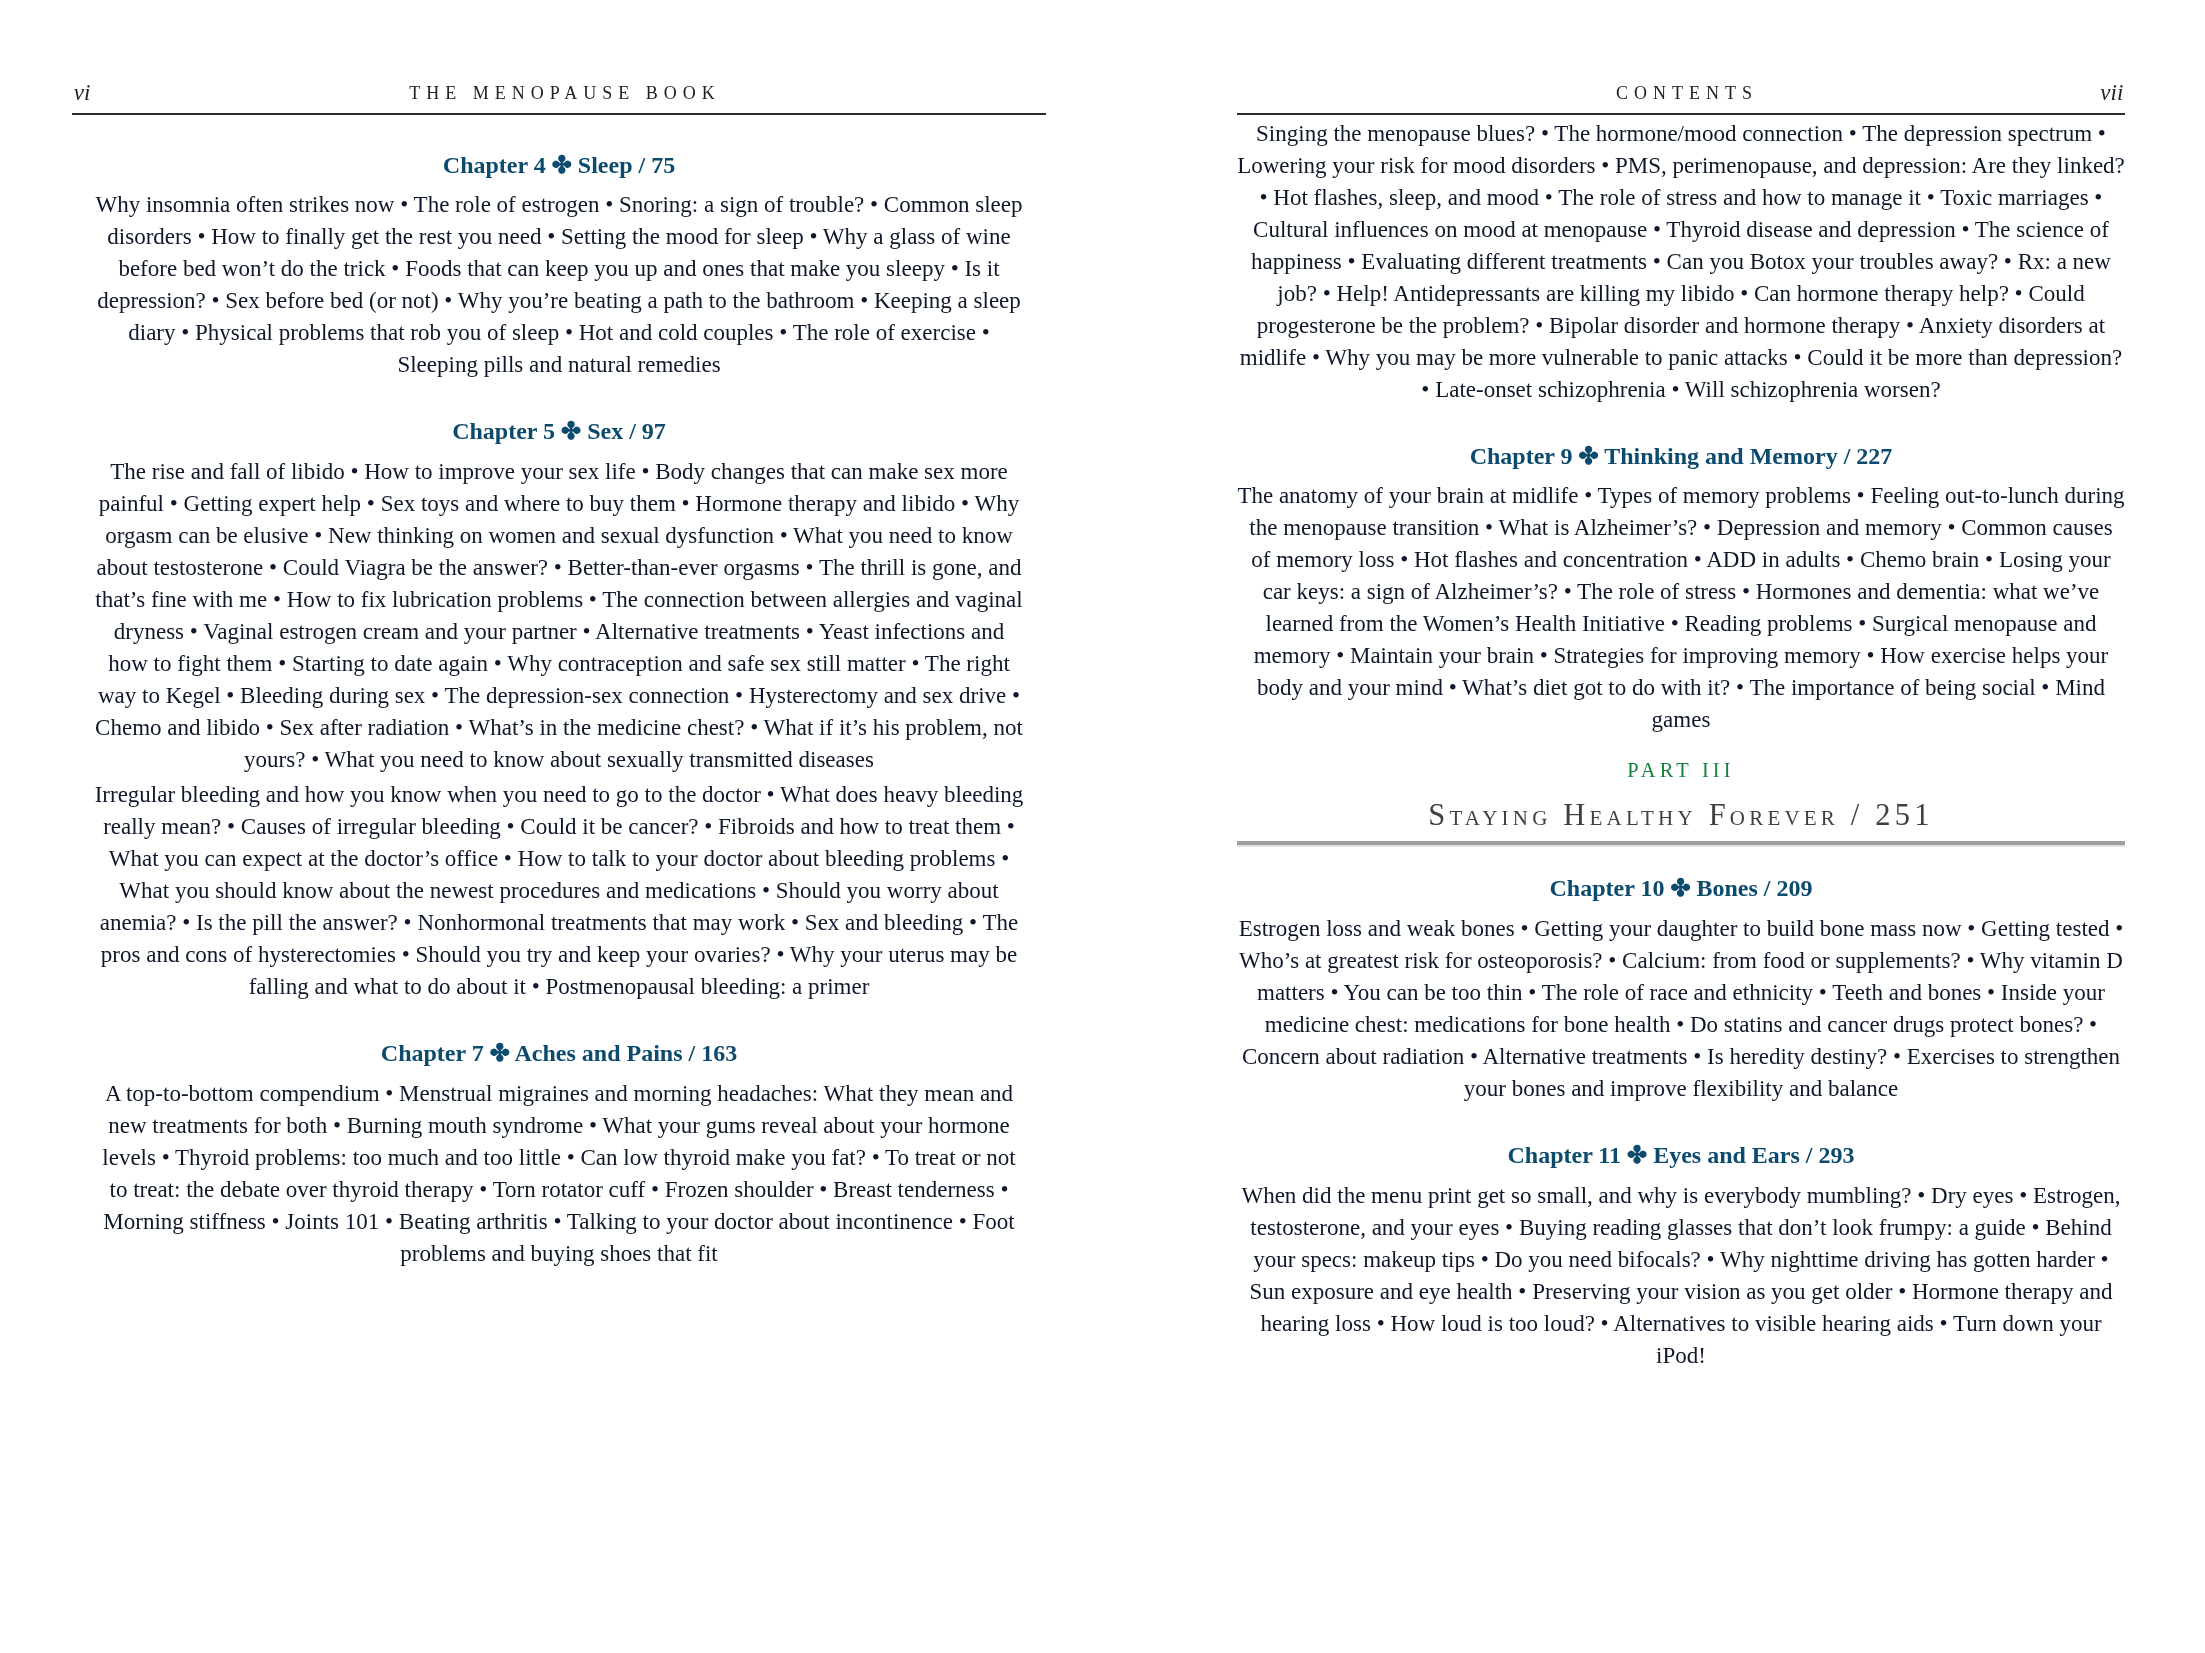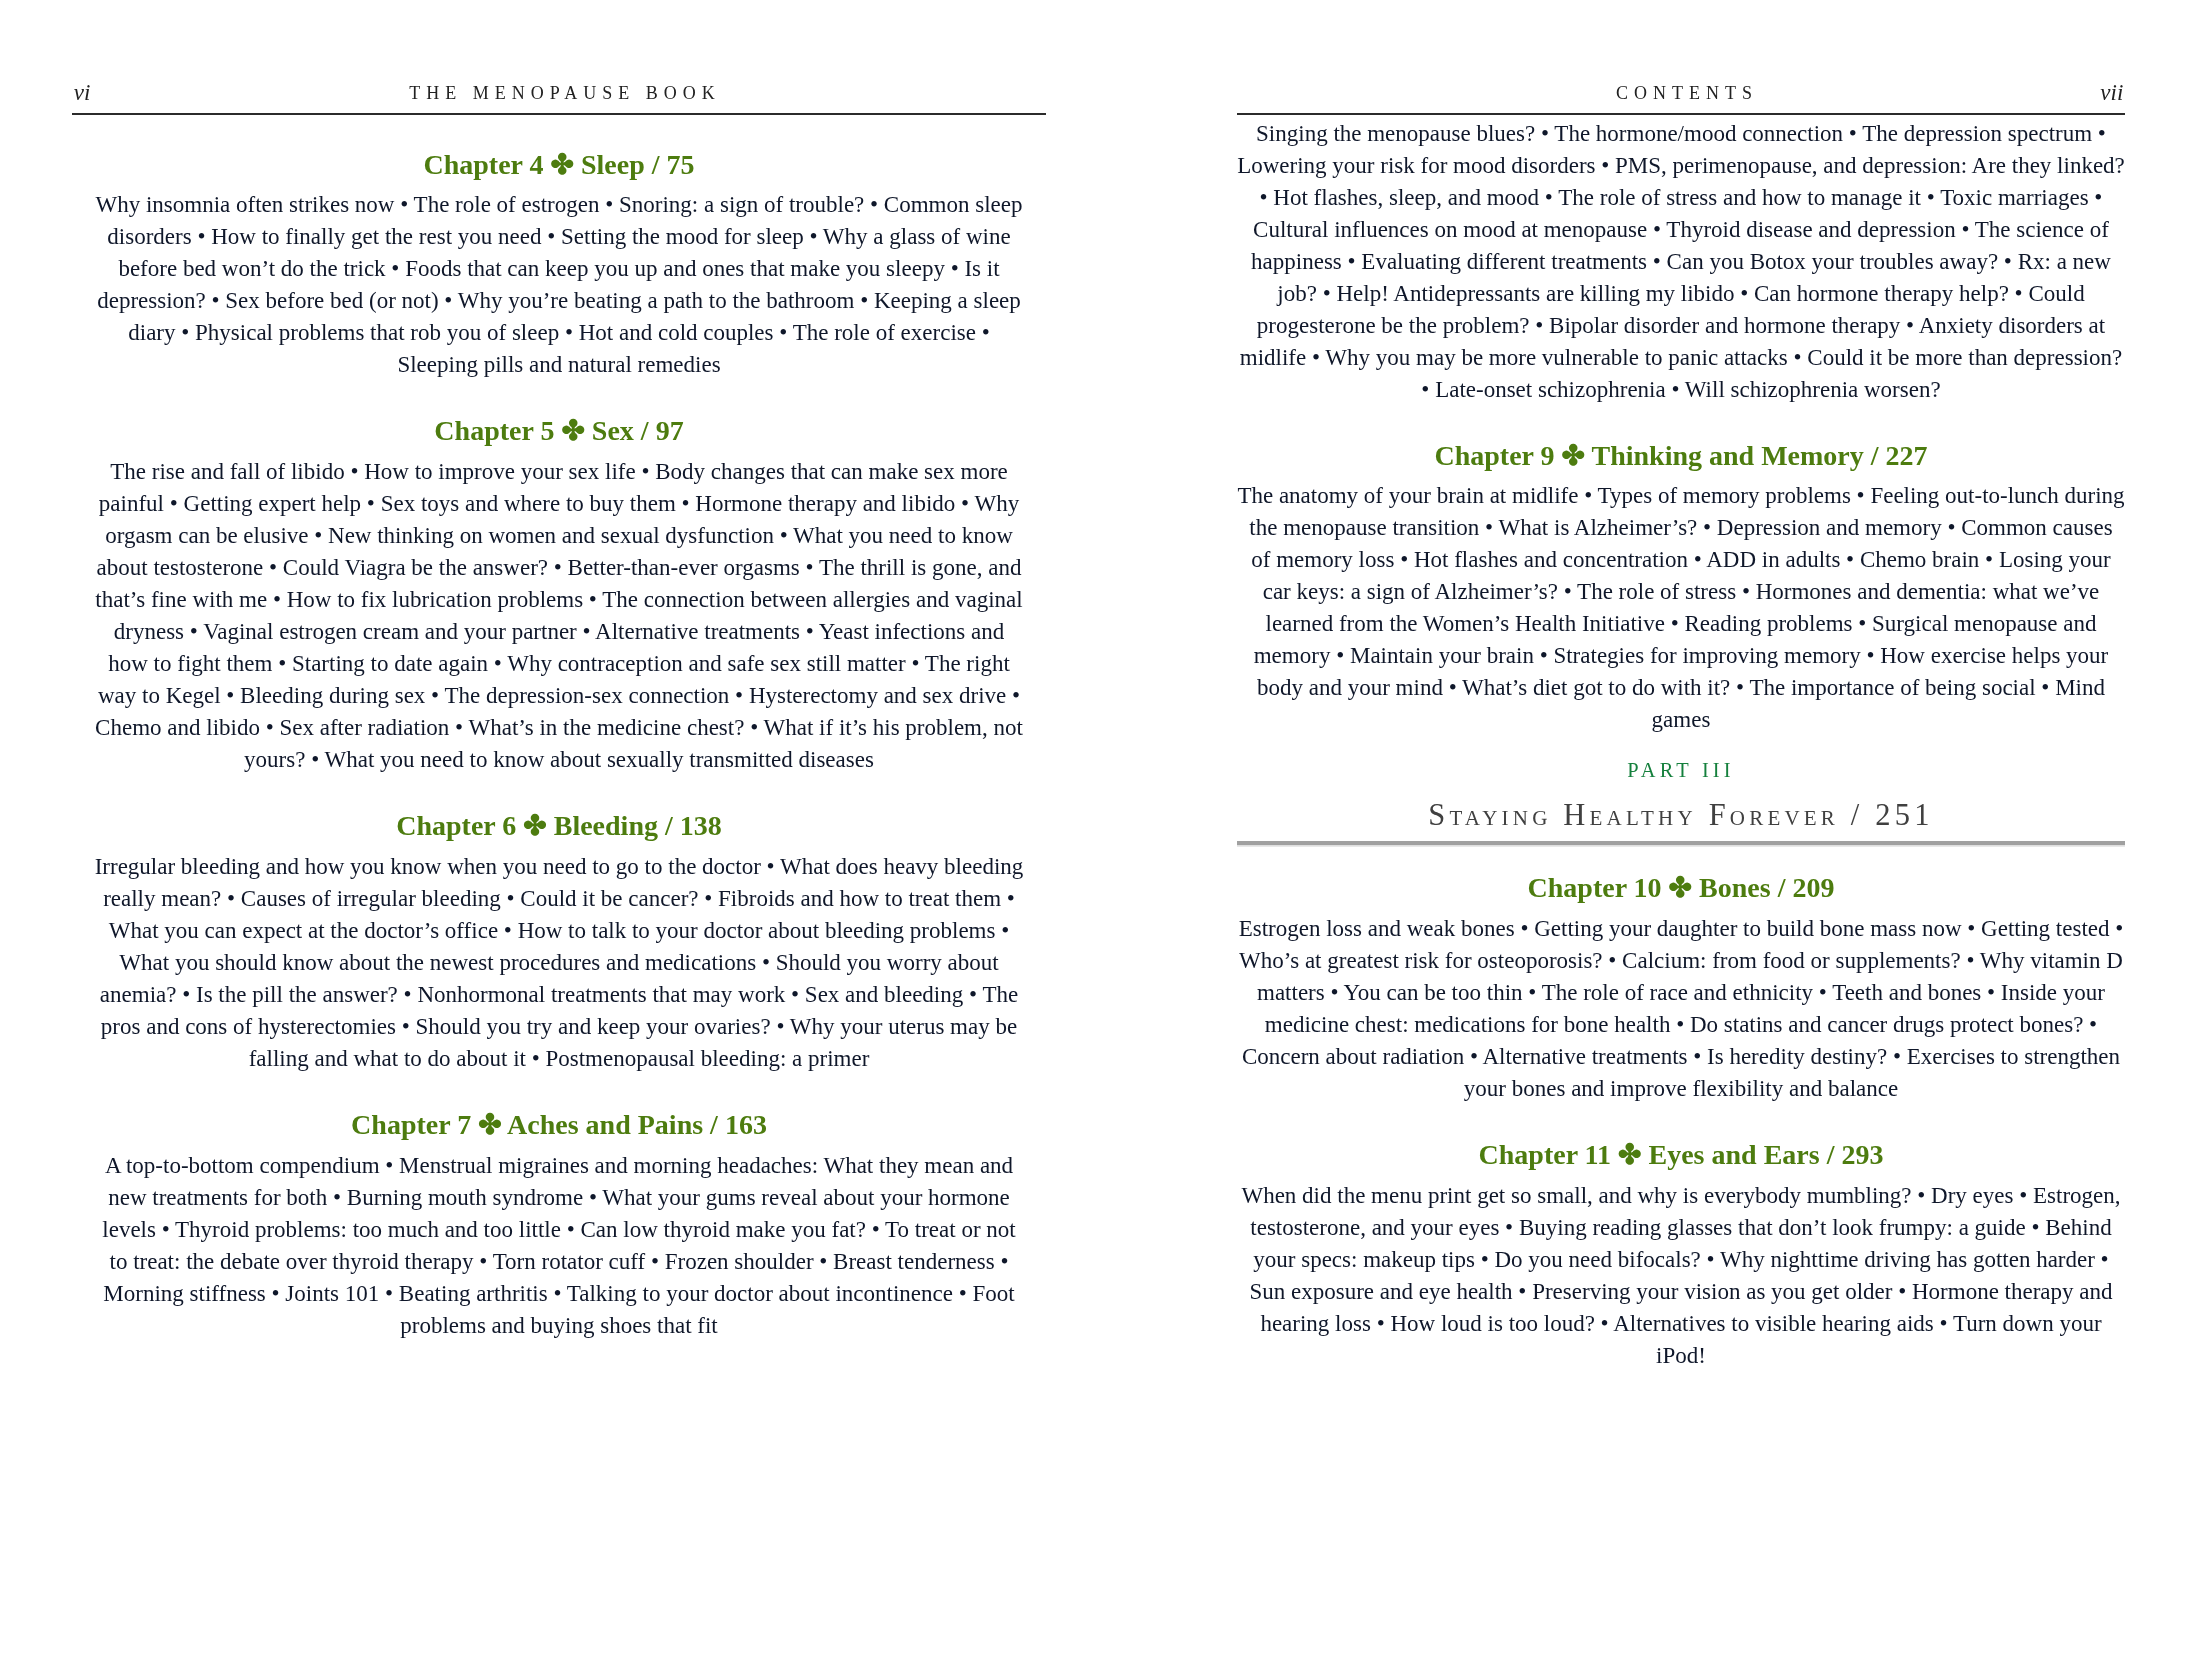--- a/index.html
+++ b/index.html
@@ -47,24 +47,24 @@
     font-style: italic;
     font-size: 23px;
     color: #222;
   }
   .folio.left-folio  { left: 1.7px; }
   .folio.right-folio { right: 1.7px; }
 
   .chapter-heading {
     margin: 32px auto 6.8px;
     text-align: center;
-    font-size: 28px;
+    font-size: 24px;
     font-weight: bold;
     line-height: 36px;
-    color: #4d7c0f;
+    color: #0c4a6e;
   }
   .chapter-summary {
     margin: 3px auto;
     text-align: center;
     font-size: 23px;
     line-height: 32px;
     color: #0f172a;
   }
   .page.left  .chapter-summary { max-width: 933px; }
   .page.right .chapter-summary { max-width: 888px; }
@@ -112,21 +112,20 @@
     <div>
       <div>
         <h2 class="chapter-heading">Chapter 4 ✤ Sleep / 75</h2>
         <p class="chapter-summary">Why insomnia often strikes now • The role of estrogen • Snoring: a sign of trouble? • Common sleep disorders • How to finally get the rest you need • Setting the mood for sleep • Why a glass of wine before bed won’t do the trick • Foods that can keep you up and ones that make you sleepy • Is it depression? • Sex before bed (or not) • Why you’re beating a path to the bathroom • Keeping a sleep diary • Physical problems that rob you of sleep • Hot and cold couples • The role of exercise • Sleeping pills and natural remedies</p>
       </div>
       <div>
         <h2 class="chapter-heading">Chapter 5 ✤ Sex / 97</h2>
         <p class="chapter-summary">The rise and fall of libido • How to improve your sex life • Body changes that can make sex more painful • Getting expert help • Sex toys and where to buy them • Hormone therapy and libido • Why orgasm can be elusive • New thinking on women and sexual dysfunction • What you need to know about testosterone • Could Viagra be the answer? • Better-than-ever orgasms • The thrill is gone, and that’s fine with me • How to fix lubrication problems • The connection between allergies and vaginal dryness • Vaginal estrogen cream and your partner • Alternative treatments • Yeast infections and how to fight them • Starting to date again • Why contraception and safe sex still matter • The right way to Kegel • Bleeding during sex • The depression-sex connection • Hysterectomy and sex drive • Chemo and libido • Sex after radiation • What’s in the medicine chest? • What if it’s his problem, not yours? • What you need to know about sexually transmitted diseases</p>
       </div>
       <div>
-        <h2 class="chapter-heading">Chapter 6 ✤ Bleeding / 138</h2>
         <p class="chapter-summary">Irregular bleeding and how you know when you need to go to the doctor • What does heavy bleeding really mean? • Causes of irregular bleeding • Could it be cancer? • Fibroids and how to treat them • What you can expect at the doctor’s office • How to talk to your doctor about bleeding problems • What you should know about the newest procedures and medications • Should you worry about anemia? • Is the pill the answer? • Nonhormonal treatments that may work • Sex and bleeding • The pros and cons of hysterectomies • Should you try and keep your ovaries? • Why your uterus may be falling and what to do about it • Postmenopausal bleeding: a primer</p>
       </div>
       <div>
         <h2 class="chapter-heading">Chapter 7 ✤ Aches and Pains / 163</h2>
         <p class="chapter-summary">A top-to-bottom compendium • Menstrual migraines and morning headaches: What they mean and new treatments for both • Burning mouth syndrome • What your gums reveal about your hormone levels • Thyroid problems: too much and too little • Can low thyroid make you fat? • To treat or not to treat: the debate over thyroid therapy • Torn rotator cuff • Frozen shoulder • Breast tenderness • Morning stiffness • Joints 101 • Beating arthritis • Talking to your doctor about incontinence • Foot problems and buying shoes that fit</p>
       </div>
     </div>
   </section>
 
   <section class="page right">

